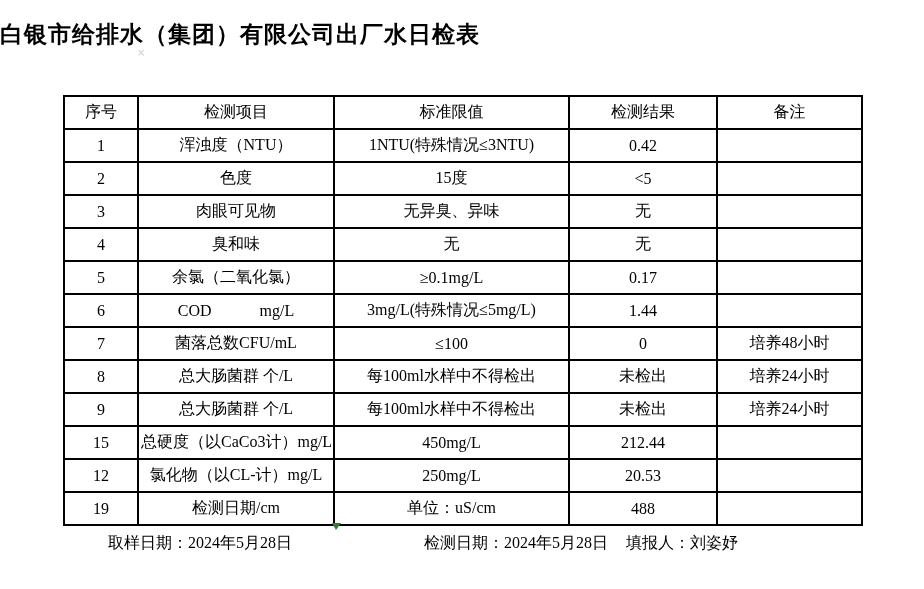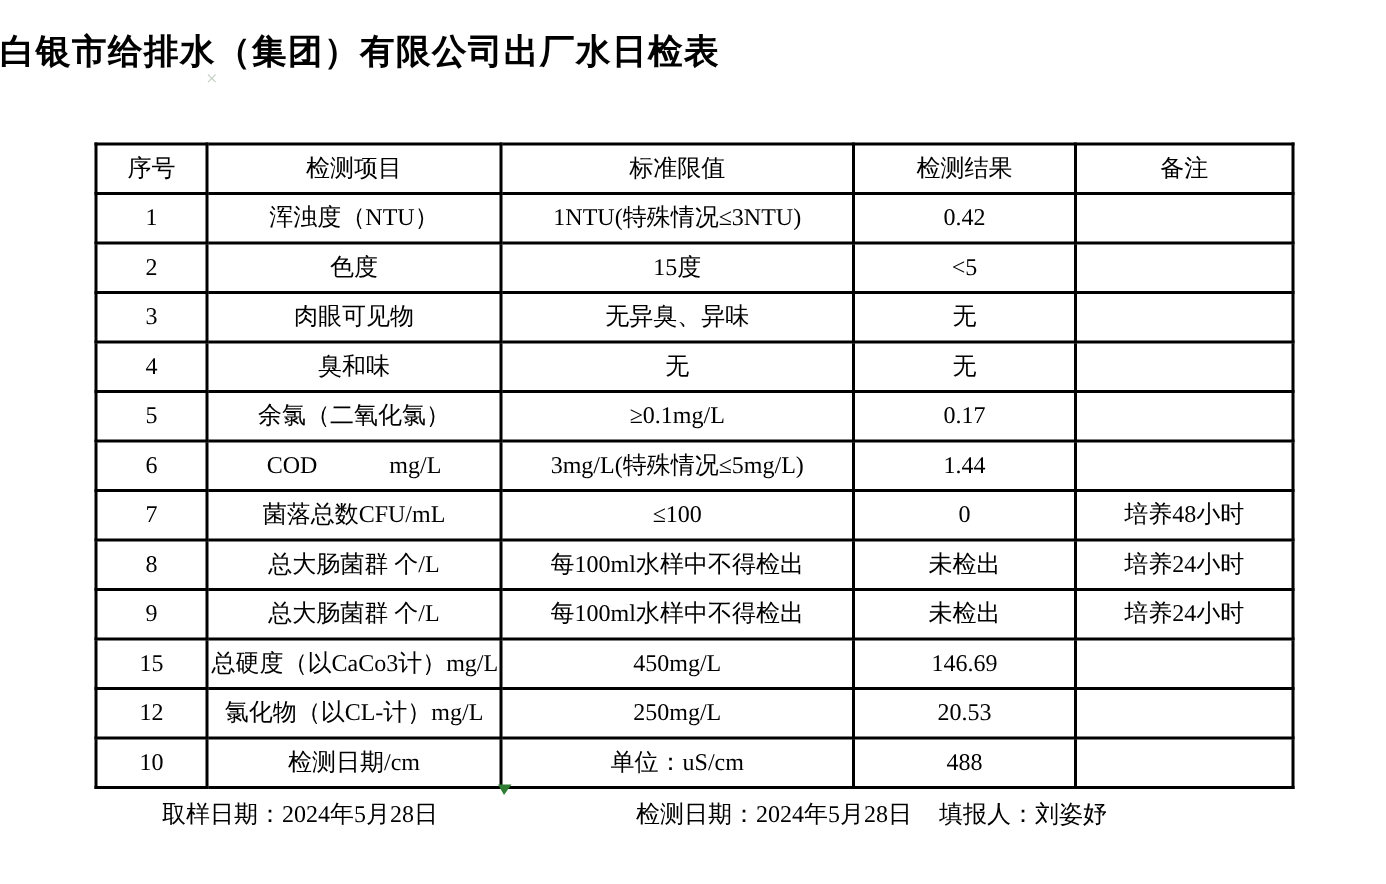--- a/index.html
+++ b/index.html
@@ -156,32 +156,32 @@
       <td>9</td>
       <td>总大肠菌群 个/L</td>
       <td>每100ml水样中不得检出</td>
       <td>未检出</td>
       <td>培养24小时</td>
     </tr>
         <tr>
       <td>15</td>
       <td>总硬度（以CaCo3计）mg/L</td>
       <td>450mg/L</td>
-      <td>146.69</td>
+      <td>212.44</td>
       <td></td>
     </tr>
         <tr>
       <td>12</td>
       <td>氯化物（以CL-计）mg/L</td>
       <td>250mg/L</td>
       <td>20.53</td>
       <td></td>
     </tr>
         <tr>
-      <td>10</td>
+      <td>19</td>
       <td>检测日期/cm</td>
       <td>单位：uS/cm</td>
       <td>488</td>
       <td></td>
     </tr>
       </tbody>
   </table>
 
   <div class="artifact-tri"></div>
 

